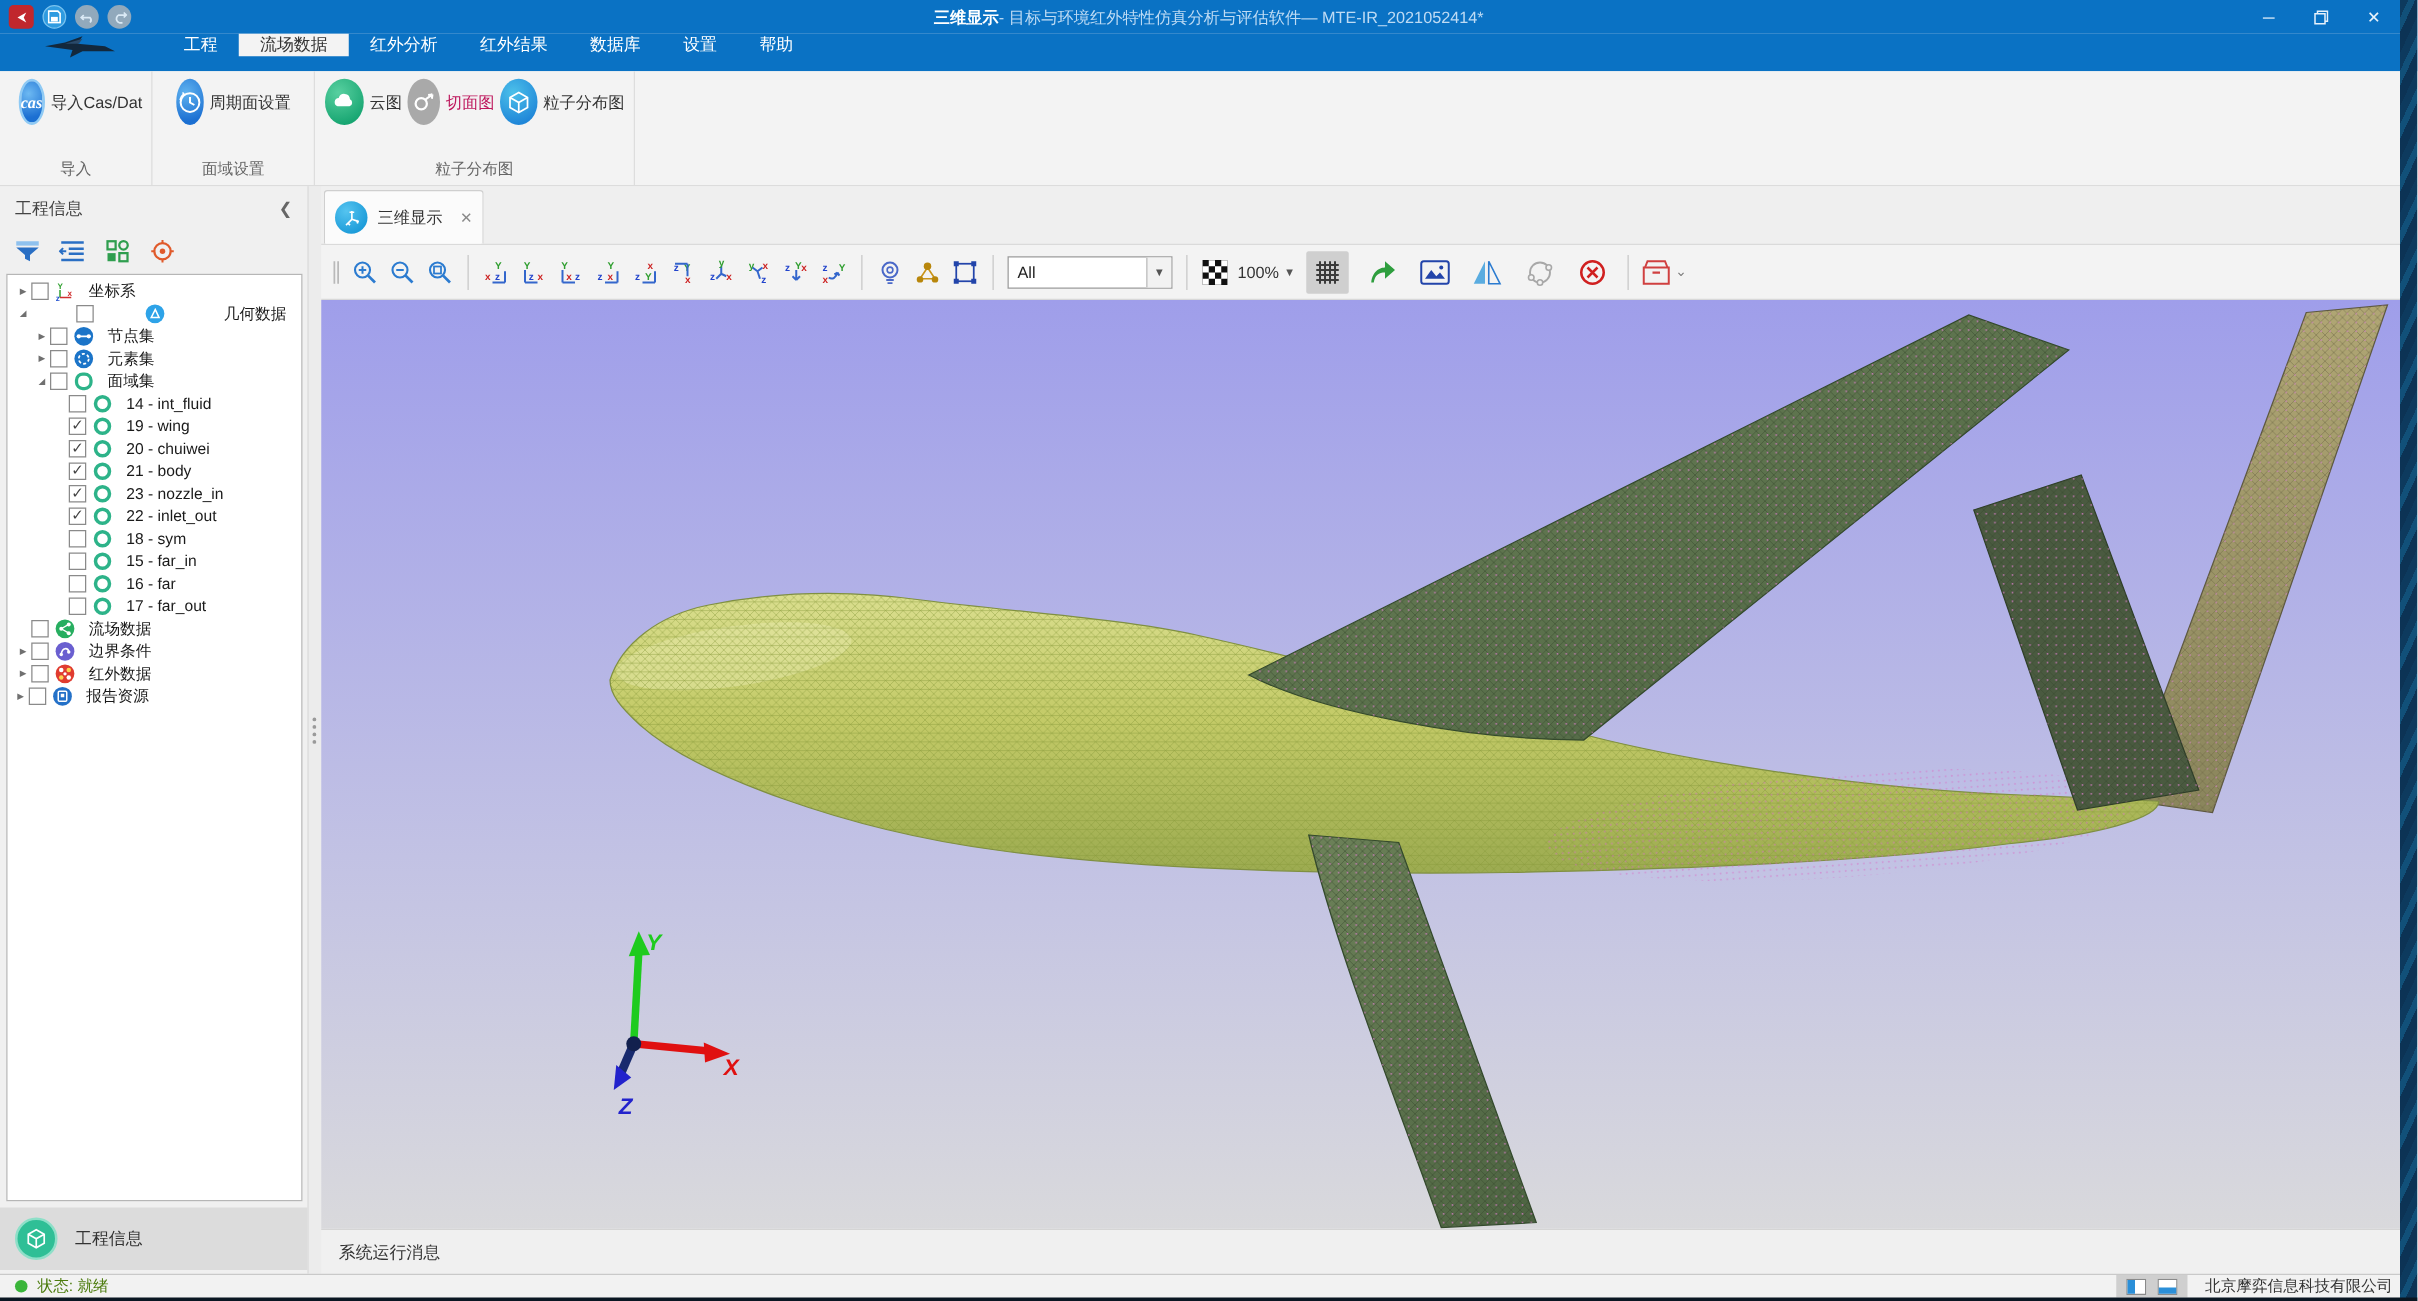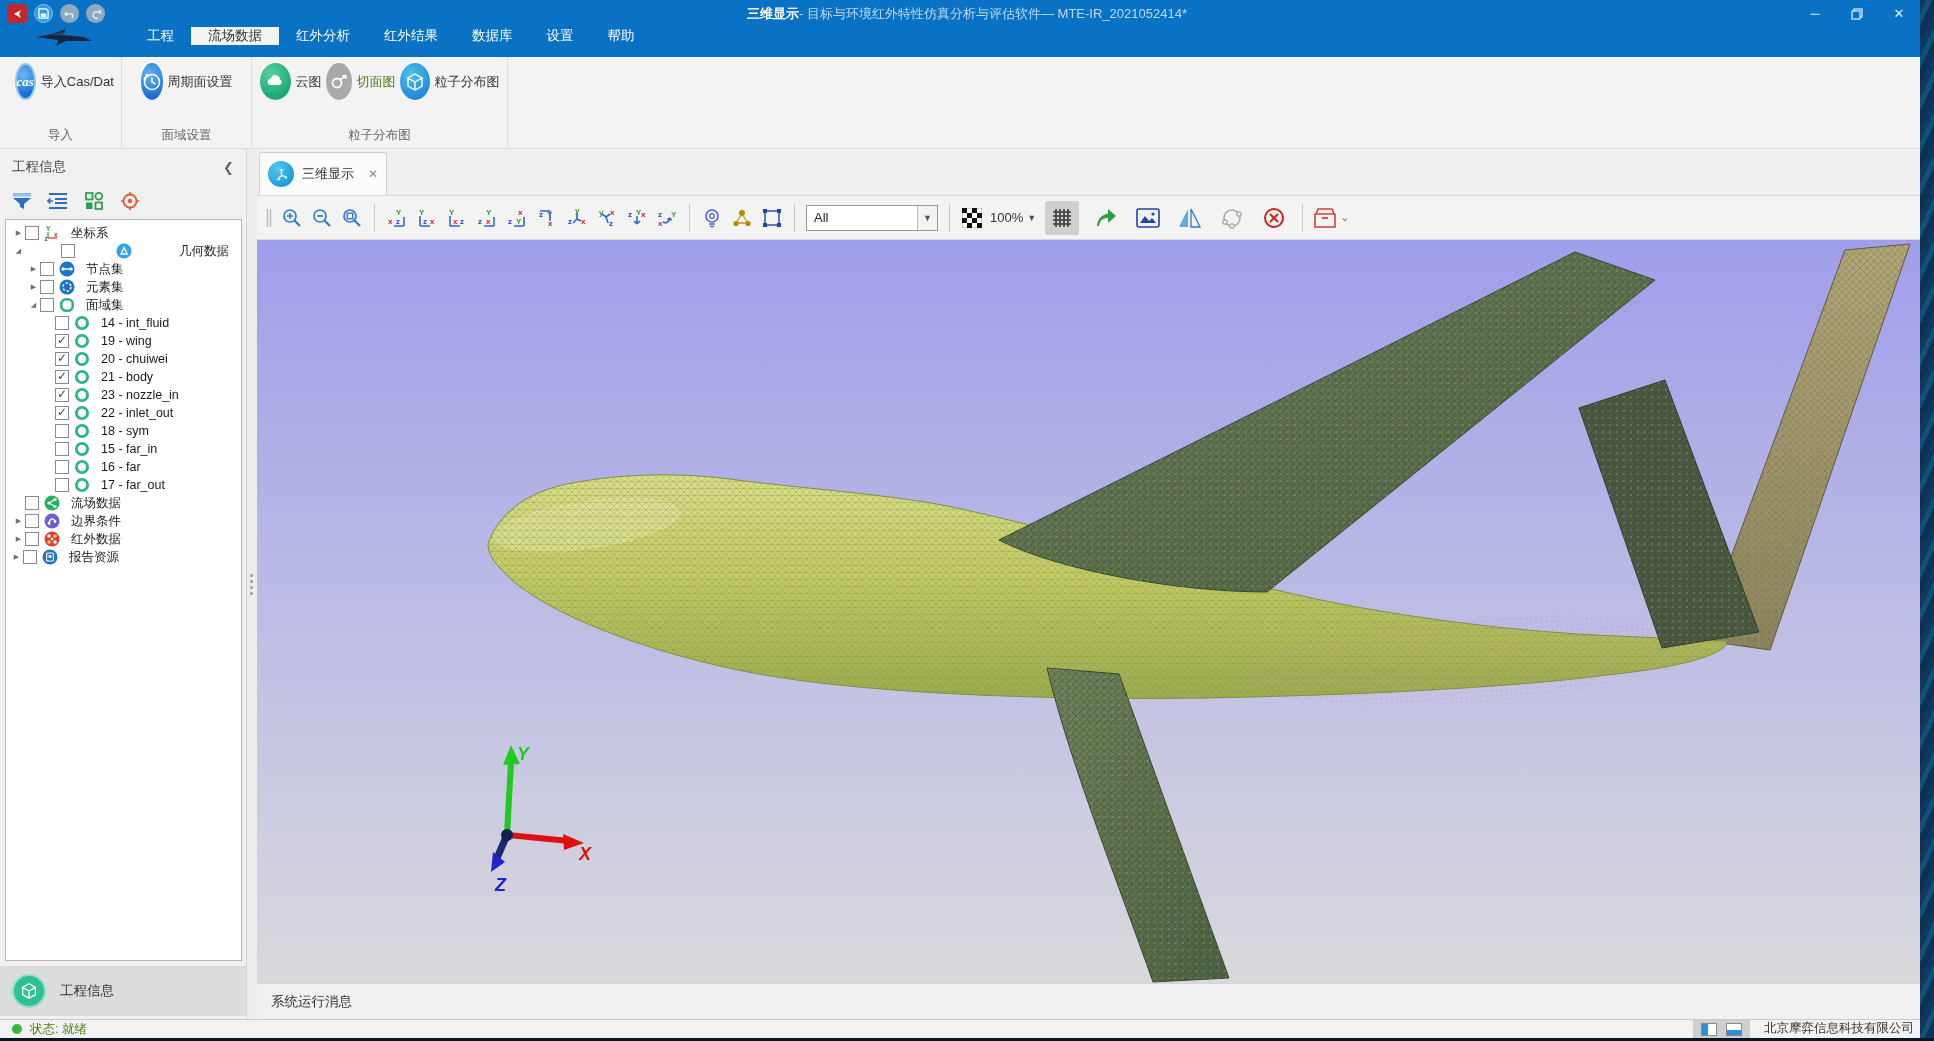--- a/index.html
+++ b/index.html
@@ -45,21 +45,21 @@
   #ribbon { position:absolute; left:0; top:57px; width:1934px; height:92px;
     background:#f3f3f3; border-bottom:1px solid #dcdcdc; display:flex; }
   .rgroup { display:flex; flex-direction:column; border-right:1px solid #ddd; }
   .rbuttons { flex:1; display:flex; align-items:flex-start; justify-content:center;
     gap:4px; padding-top:5px; }
   .rbtn { width:92px; display:flex; flex-direction:row; align-items:center;
     gap:5px; padding-top:1px; }
   .rbtn .circle { width:37px; height:37px; border-radius:50%; display:flex;
     align-items:center; justify-content:center; }
   .rbtn .lbl { font-size:13px; color:#333; white-space:nowrap; }
-  .rbtn.disabled .lbl { color:#4d7c0f; }
+  .rbtn.disabled .lbl { color:#be185d; }
   .c-cas { background:radial-gradient(circle at 35% 30%, #6db9f2, #1b6fd2 75%);
     border:2px solid #8fcaf4; color:#fff; font:italic bold 13px "Liberation Serif",serif; }
   .c-blue { background:radial-gradient(circle at 35% 30%, #5fb2ef, #1b6fd2 78%); }
   .c-green { background:radial-gradient(circle at 35% 30%, #58d0a0, #17a571 78%); }
   .c-gray { background:#a9a9a9; }
   .c-teal { background:radial-gradient(circle at 35% 30%, #4cc0ea, #1f86d8 78%); }
   .rlabel { height:25px; display:flex; align-items:center; justify-content:center;
     font-size:12.5px; color:#666; }
   .ribbon-collapse { position:absolute; right:32px; top:128px; color:#777;
     font-size:11px; }
@@ -139,21 +139,21 @@
 
   
   #msgbar { height:36px; background:#f0f0f0; border-top:1px solid #d5d5d5;
     display:flex; align-items:center; padding-left:14px; font-size:13.5px; color:#333;text-align:center; }
   #statusbar { position:absolute; left:0; top:1019px; width:1934px; height:19px;
     background:#f2f2f2; border-top:1px solid #c9c9c9; display:flex; align-items:center; }
   .status-dot { width:10px; height:10px; border-radius:50%; background:#3ab53a;
     margin:0 8px 0 12px; }
   #statusbar .stext { font-size:12.5px; color:#4d7c0f; }
   .sb-right { position:absolute; right:20px; top:0; height:18px; display:flex;
-    gap:14px; }
+    align-items:center; gap:14px; }
   .sb-panels { background:#cfcfcf; height:18px; display:flex; align-items:center;
     gap:9px; padding:0 8px; }
   .sb-company { font-size:12.5px; color:#333; }
 
   
   #right-strip { position:absolute; right:0; top:0; width:14px; height:1041px;
     background:repeating-linear-gradient(115deg,#0d3a5e 0 6px,#115079 6px 11px,#0c3355 11px 18px); }
   #bottom-edge { position:absolute; left:0; top:1038px; width:1934px; height:3px;
     background:#0a1622; }
 </style>

